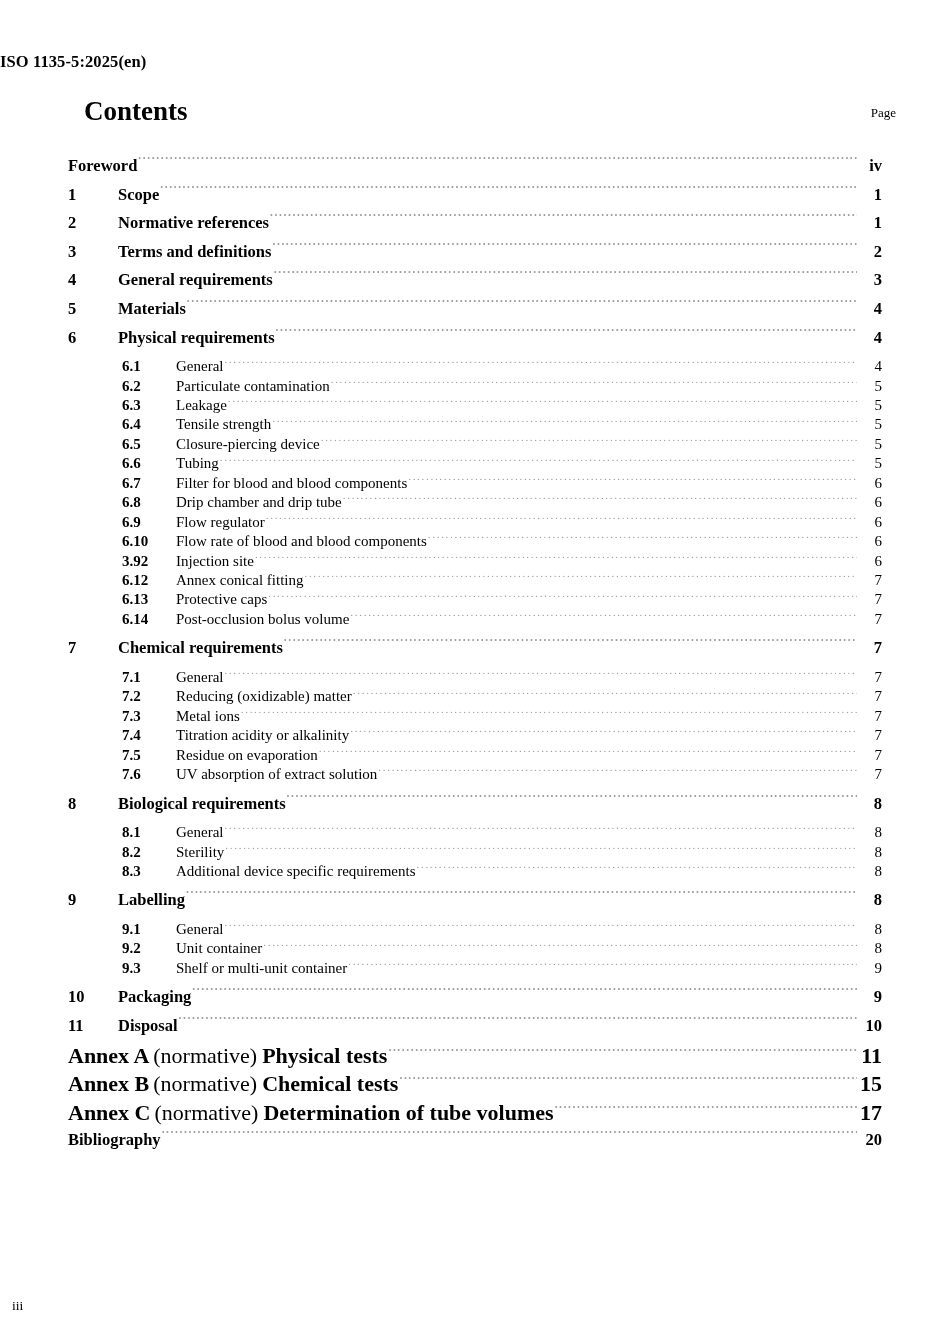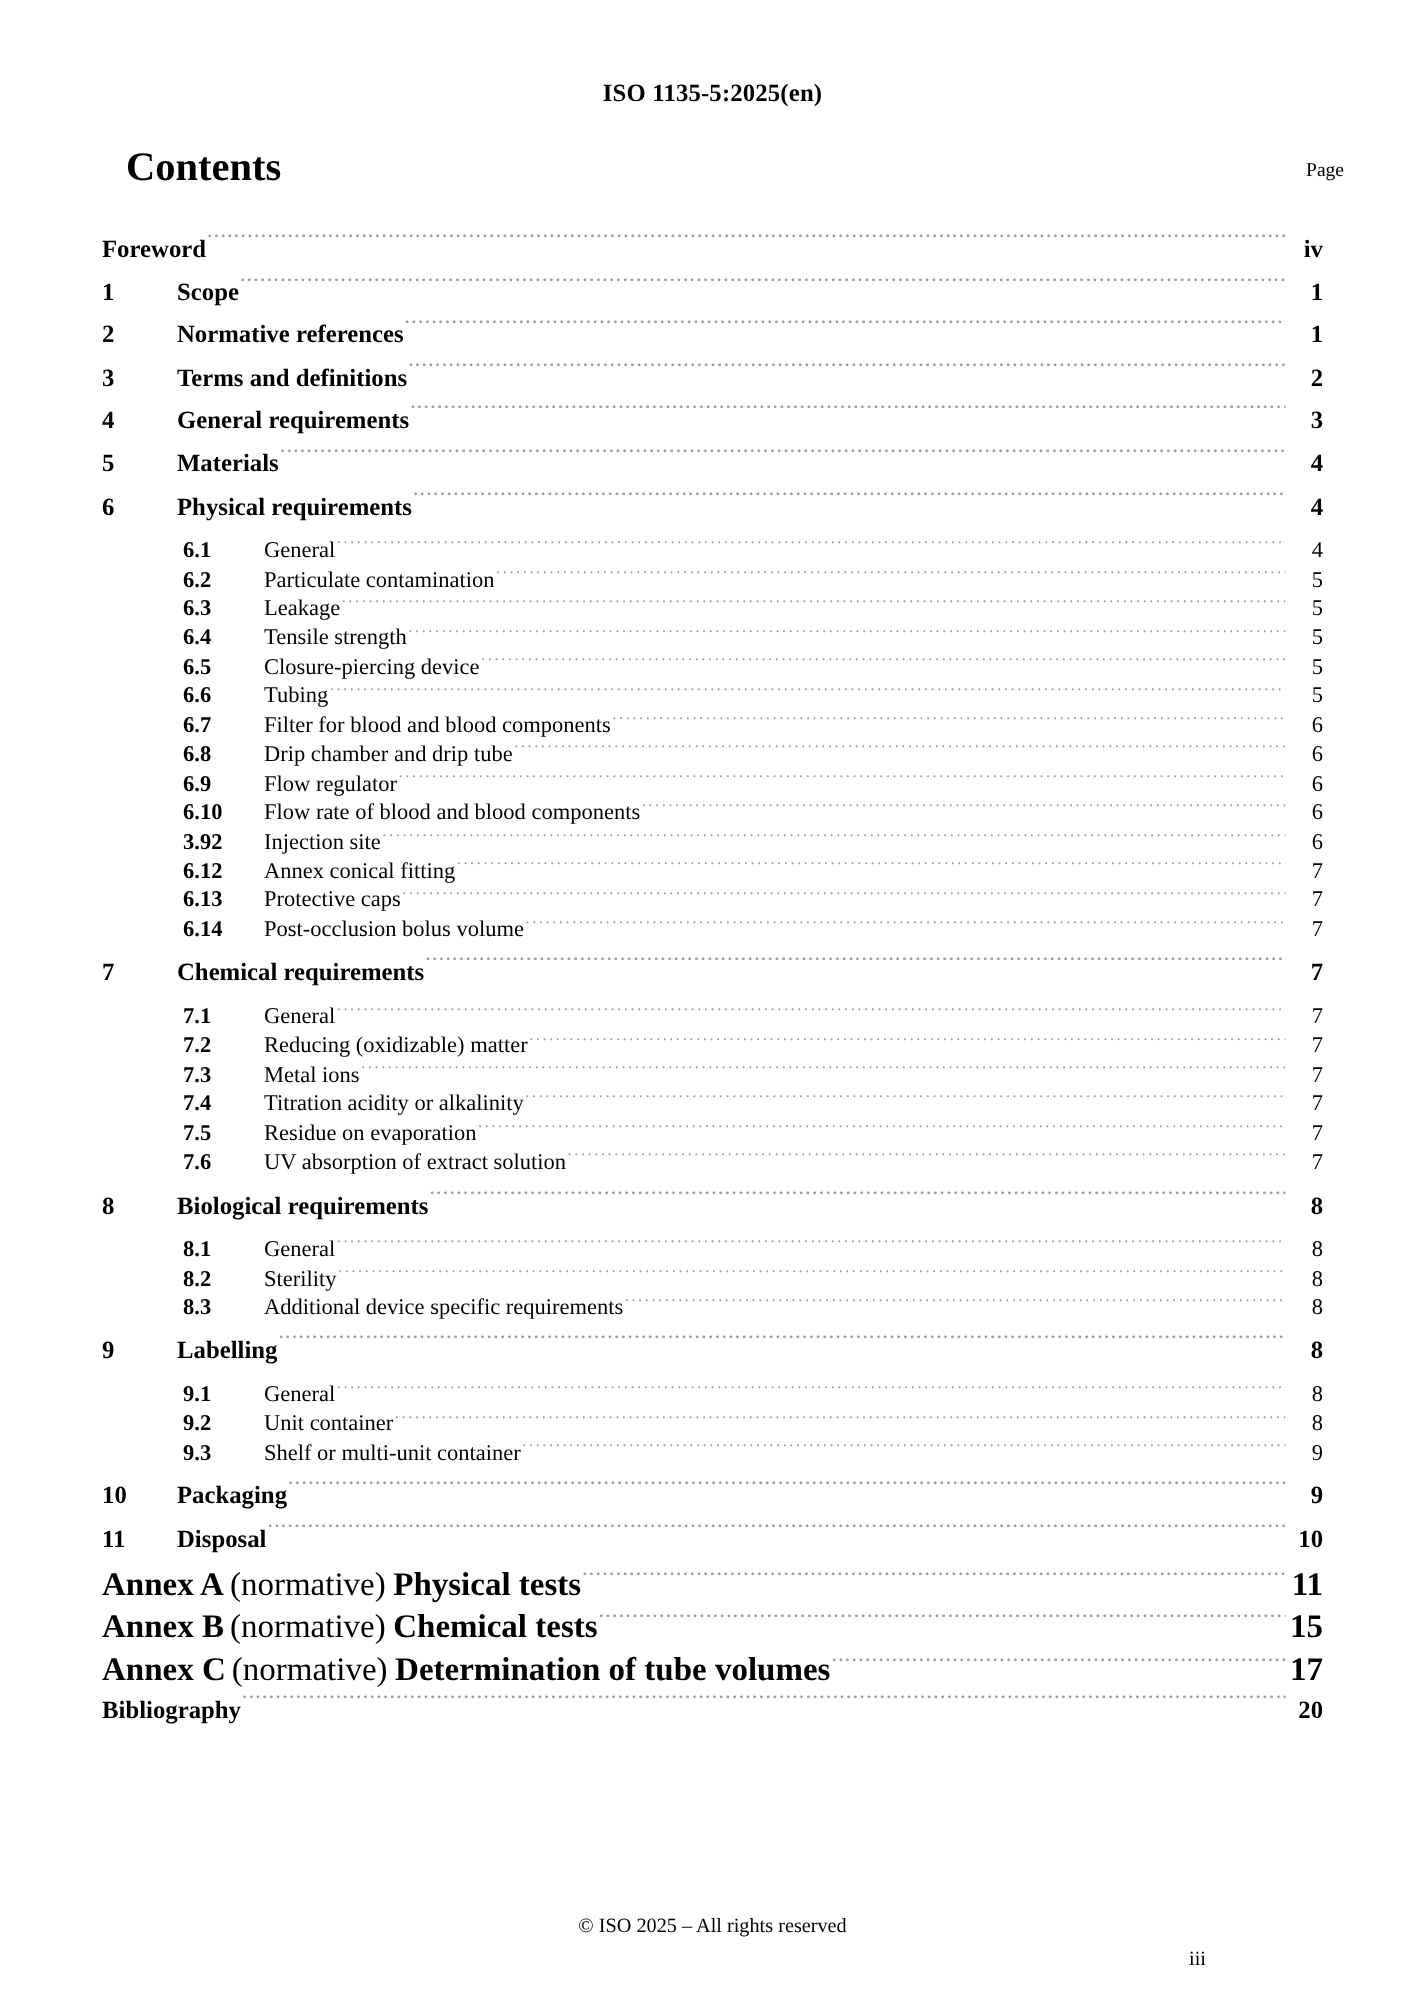--- a/index.html
+++ b/index.html
@@ -20,21 +20,20 @@
     overflow: hidden;
     box-sizing: border-box;
   }
 
   
   .doc-header {
     position: absolute;
     top: 52px;
     left: 0;
     width: 950px;
-    text-align: center;
     font-size: 16.5px;
     font-weight: bold;
     letter-spacing: 0.1px;
   }
 
   
   .contents-row {
     position: absolute;
     top: 97px;
     left: 68px;
@@ -156,22 +155,23 @@
     top: 1276px;
     width: 950px;
     text-align: center;
     font-size: 13.5px;
   }
   .footer-page {
     position: absolute;
     left: 0;
     top: 1298px;
     width: 804px;
-    text-align: right;
+    text-align: left;
     font-size: 13.5px;
+    padding-left: 12px;
   }
 </style>
 </head>
 <body>
 
 <div class="page">
 
   <div class="doc-header">ISO 1135-5:2025(en)</div>
 
   <div class="contents-row">
@@ -438,17 +438,16 @@
         <span class="pg">17</span>
       </div>
       <div class="toc-entry lvl-top">
         <span class="num"></span>
         <span class="label">Bibliography</span>
         <span class="leader"></span>
         <span class="pg">20</span>
       </div>
     </div>
 
-  <div class="footer">© ISO 2025 – All rights reserved</div>
 
   <div class="footer-page">iii</div>
 
 </div>
 
 </body></html>

